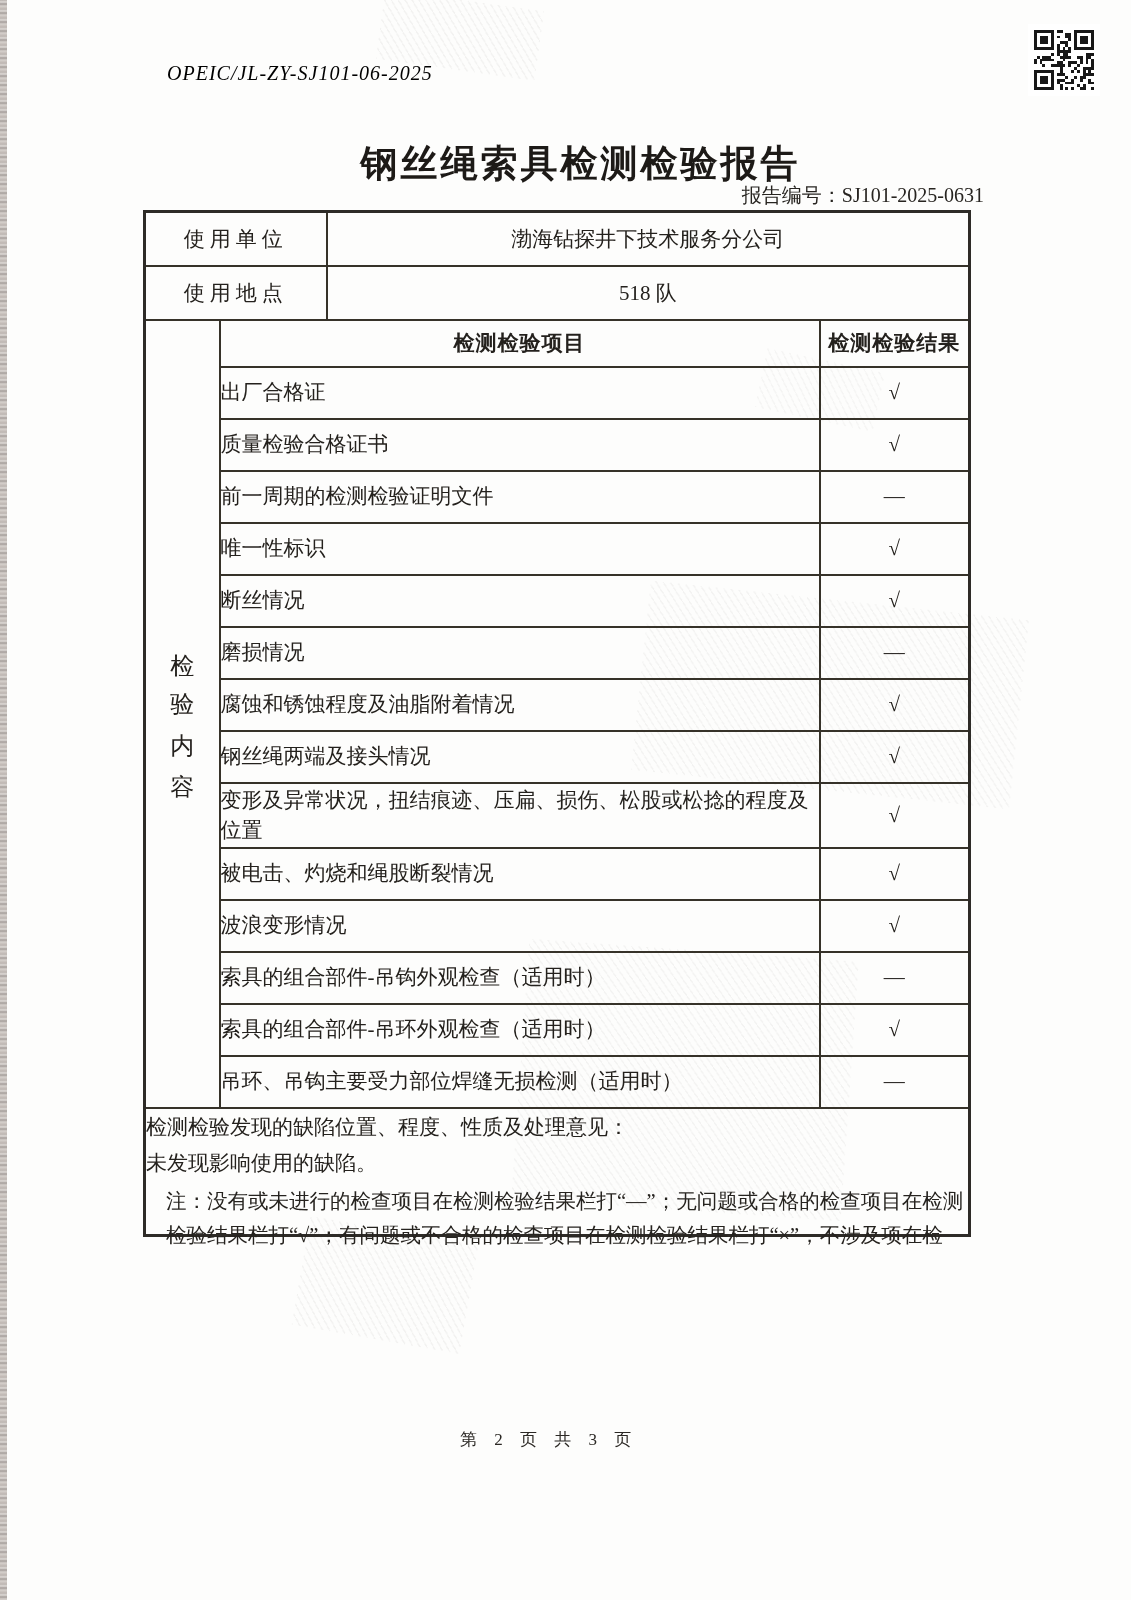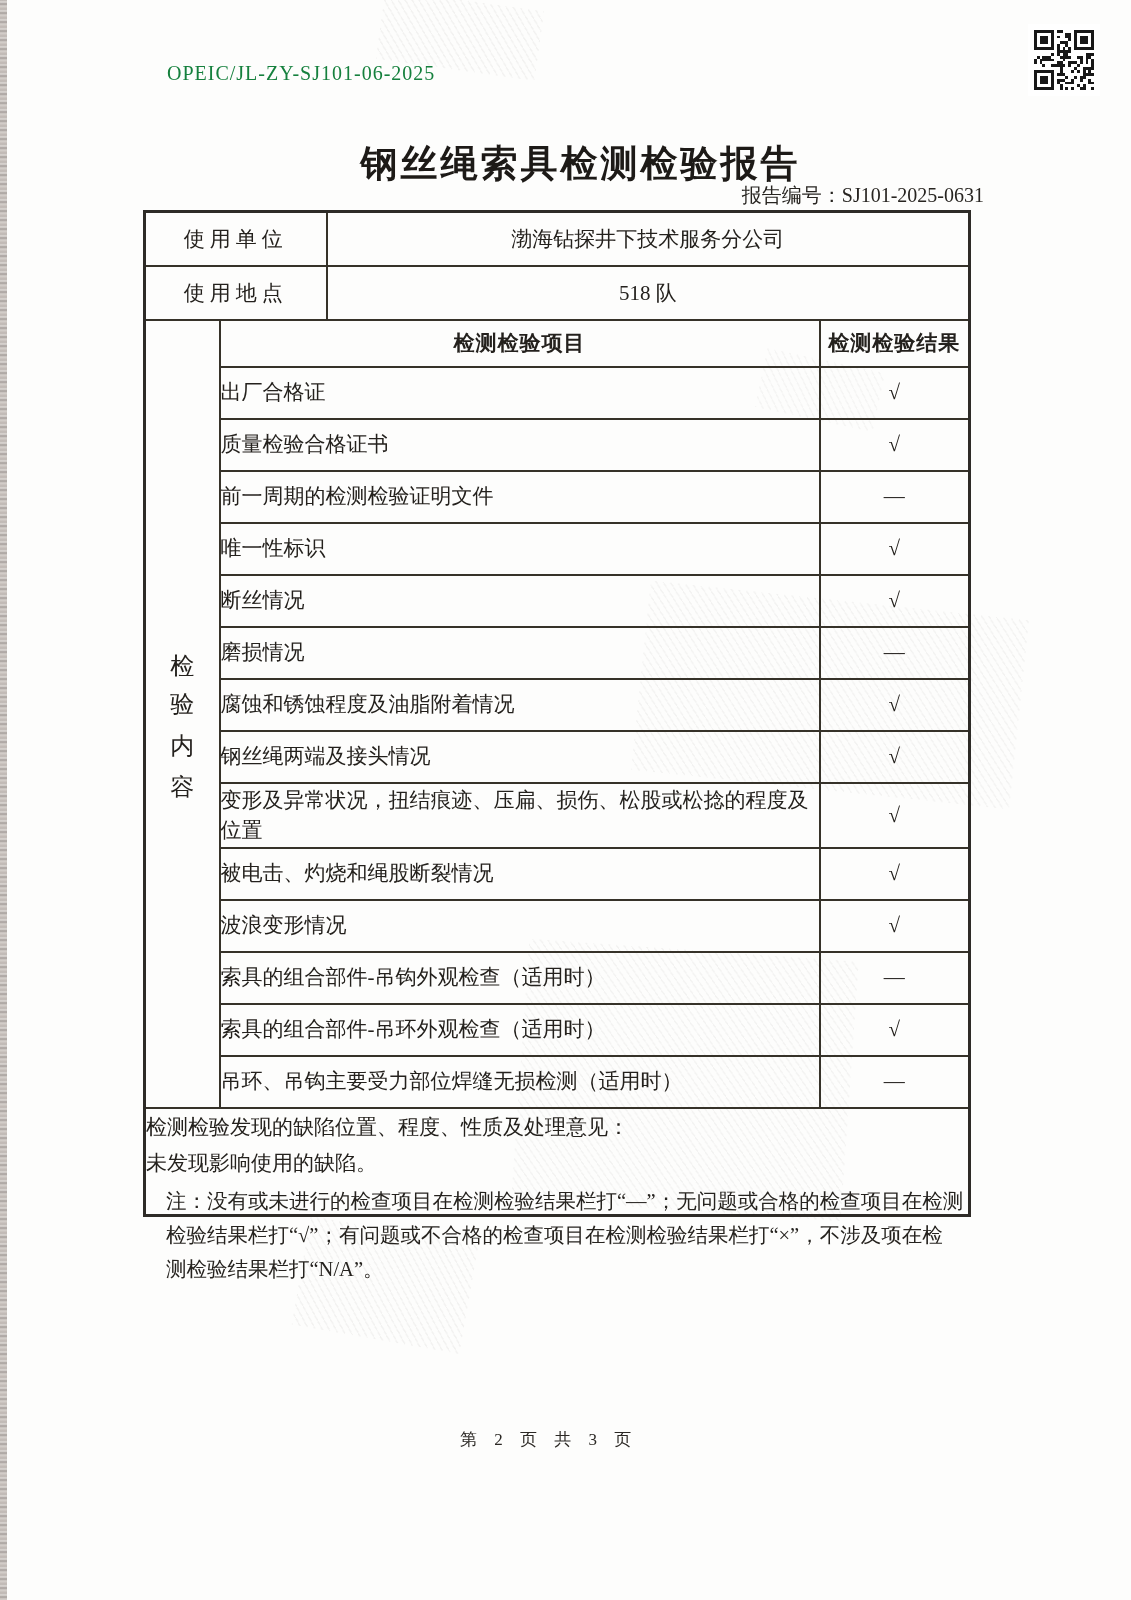--- a/index.html
+++ b/index.html
@@ -10,21 +10,21 @@
     color:#24211e;
   }
   
   .edge-strip{
     position:absolute;left:0;top:0;width:7px;height:1600px;
     background:repeating-linear-gradient(180deg,#aca49f 0px,#d9d4d0 2px,#948c88 4px,#cfc9c4 6px,#b3aaa5 9px);
     opacity:.85;
   }
   .doc-code{
     position:absolute;left:167px;top:62px;
-    font-size:20px;letter-spacing:1px;color:#15803d;
+    font-size:20px;letter-spacing:1px;color:#000000;font-style:italic;
   }
   .qr{position:absolute;left:1028px;top:24px;width:72px;height:72px;}
   .title{
     position:absolute;left:0;top:124px;width:1131px;margin:15px;
     text-align:center;font-size:37px;font-weight:700;letter-spacing:3px;color:#1d1a17;
   }
   .report-no{
     position:absolute;left:0;top:182px;width:940px;text-align:right;
     font-size:20px;color:#272420;padding-left:44px;
   }
@@ -45,21 +45,21 @@
   td.hdr{text-align:center;font-weight:600;font-size:22px;letter-spacing:1px;}
   tr.item-row{height:52px;}
   tr.item-row.tall{height:65px;}
   td.item{padding:2px 10px 2px 13px;line-height:1.45;text-align:left;}
   td.res{text-align:center;font-size:20px;}
   td.side-cell{vertical-align:middle;text-align:center;}
   .vert{
     writing-mode:vertical-rl;margin:0 auto;
     font-size:24px;letter-spacing:40px;line-height:1;color:#24211d;
   }
-  tr.defect-row{height:108px;padding-left:44px;}
+  tr.defect-row{height:128px;padding-left:44px;}
   td.defect{vertical-align:top;padding:6px 10px;}
   td.defect div{line-height:1.75;font-size:21px;}
   .note{
     position:absolute;left:166px;top:1184px;width:805px;
     font-size:20.5px;line-height:34px;color:#26231f;
   }
   .footer{
     position:absolute;left:0;top:1428px;width:1094px;
     text-align:center;font-size:17px;word-spacing:7px;letter-spacing:3px;color:#2b2824;
   }
@@ -393,17 +393,16 @@
           <div>检测检验发现的缺陷位置、程度、性质及处理意见：</div>
           <div>未发现影响使用的缺陷。</div>
         </td>
       </tr>
     </tbody>
   </table>
 
   <div class="note">
     <div>注：没有或未进行的检查项目在检测检验结果栏打“—”；无问题或合格的检查项目在检测</div>
     <div>检验结果栏打“√”；有问题或不合格的检查项目在检测检验结果栏打“×”，不涉及项在检</div>
-    <div>测检验结果栏打“N/A”。</div>
   </div>
 
   <div class="footer">第 2 页 共 3 页</div>
 </div>
 
 </body></html>

